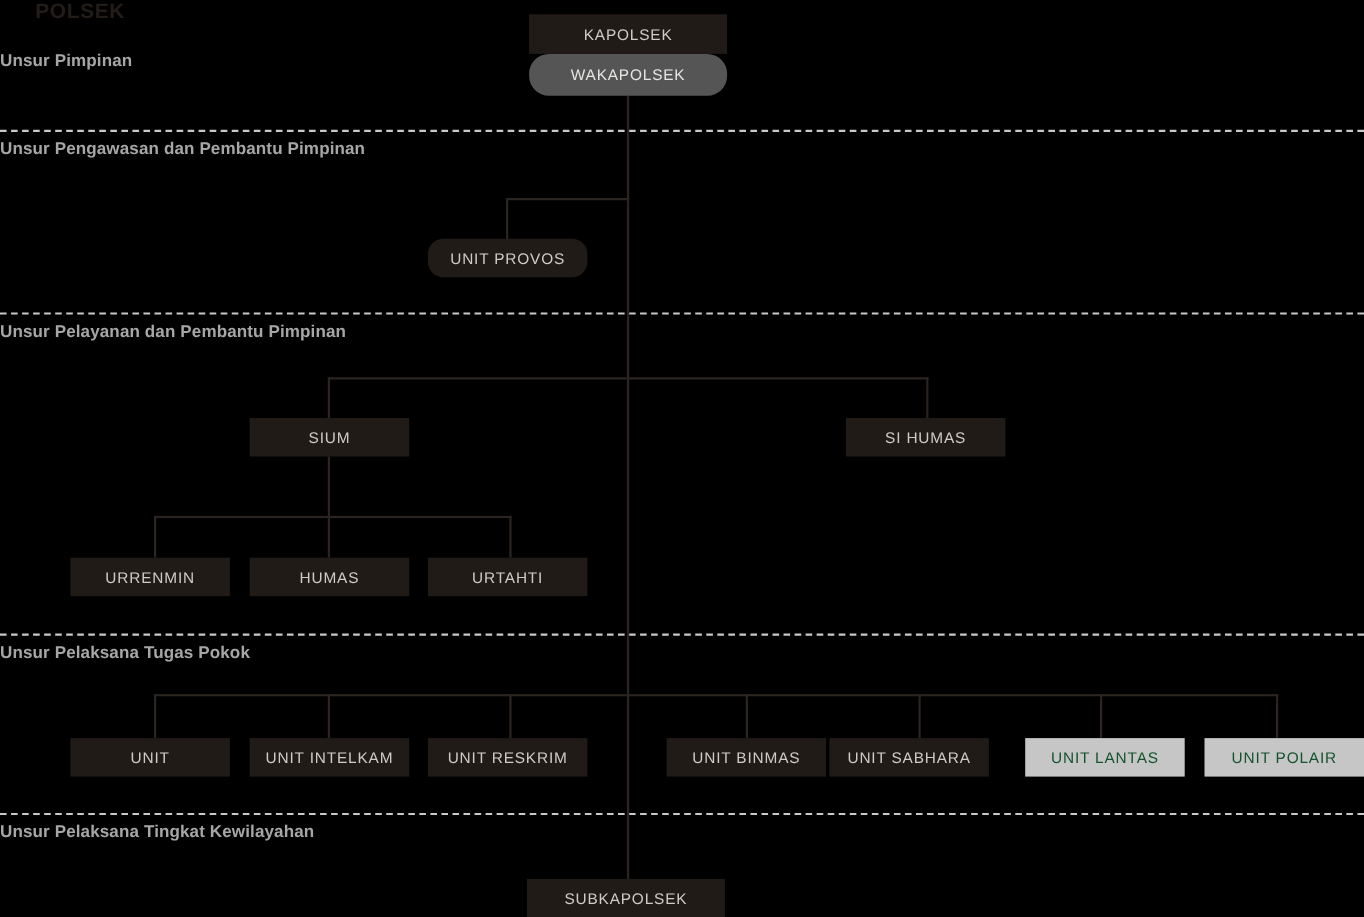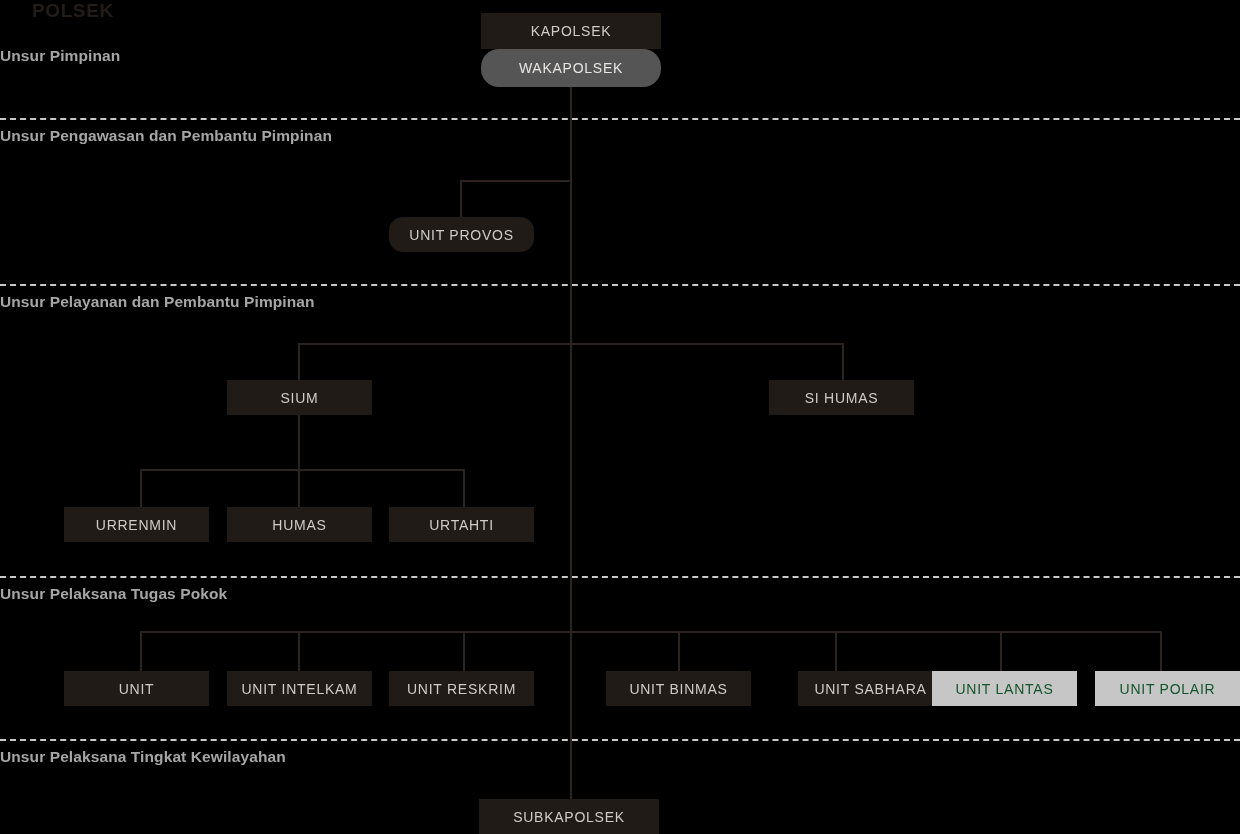--- a/index.html
+++ b/index.html
@@ -140,19 +140,19 @@
   <div class="node dark" style="left:769px; top:380px; width:145px; height:35px;">SI HUMAS</div>
 
   <div class="node dark" style="left:64px;  top:507px; width:145px; height:35px;">URRENMIN</div>
   <div class="node dark" style="left:227px; top:507px; width:145px; height:35px;">HUMAS</div>
   <div class="node dark" style="left:389px; top:507px; width:145px; height:35px;">URTAHTI</div>
 
   <div class="node dark" style="left:64px;   top:671px; width:145px; height:35px;">UNIT</div>
   <div class="node dark" style="left:227px;  top:671px; width:145px; height:35px;">UNIT INTELKAM</div>
   <div class="node dark" style="left:389px;  top:671px; width:145px; height:35px;">UNIT RESKRIM</div>
   <div class="node dark" style="left:606px;  top:671px; width:145px; height:35px;">UNIT BINMAS</div>
-  <div class="node dark" style="left:798px;  top:671px; width:145px; height:35px;">UNIT SABHARA</div>
+  <div class="node dark" style="left:754px;  top:671px; width:145px; height:35px;">UNIT SABHARA</div>
   <div class="node light" style="left:932px;  top:671px; width:145px; height:35px;">UNIT LANTAS</div>
   <div class="node light" style="left:1095px; top:671px; width:145px; height:35px;">UNIT POLAIR</div>
 
   <div class="node dark" style="left:479px; top:799px; width:180px; height:35px;">SUBKAPOLSEK</div>
 
 </div>
 
 </body></html>

